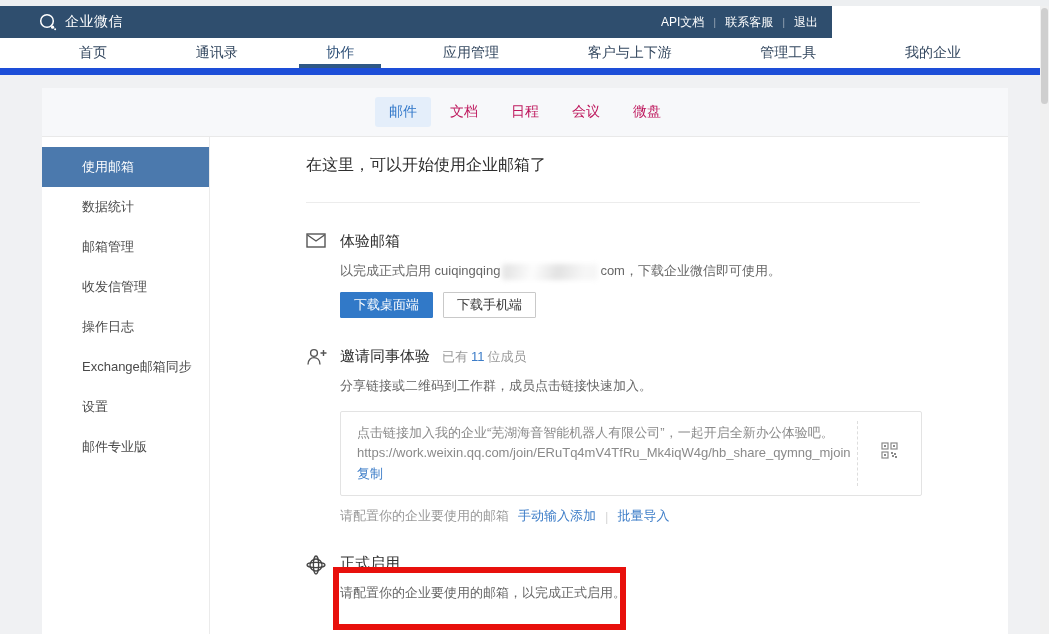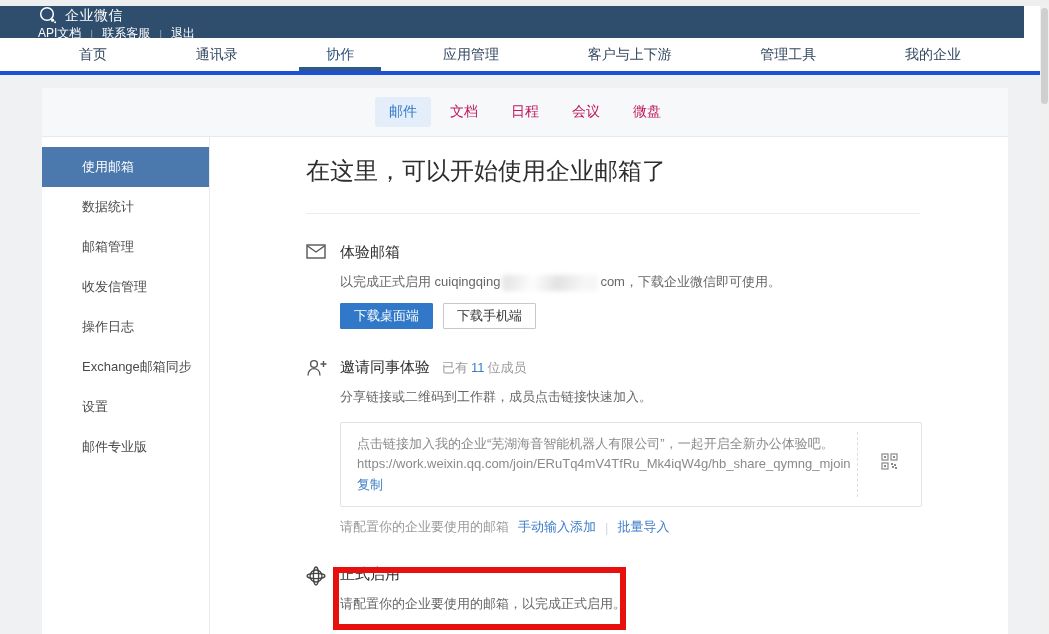--- a/index.html
+++ b/index.html
@@ -9,31 +9,31 @@
     background:#fff; overflow:hidden; position:relative;
   }
   .viewport { position:relative; width:1049px; height:634px; overflow:hidden; background:#fff; }
 
   
   .top-strip { height:6px; width:1049px; background:#edeff1; }
   .scroll-strip { position:absolute; right:0; top:6px; bottom:0; width:9px; background:#f0f0f0; z-index:6; }
   .scroll-thumb { position:absolute; top:2px; left:1px; width:7px; height:96px; background:#cfcfcf; border-radius:4px; }
 
   
-  .topbar { height:32px; width:1024px; background:var(--topbar,#2f4e6e);
-    display:flex; justify-content:space-between; padding:0 14px 0 38px;flex-direction:column; }
+  .topbar { height:32px; width:832px; background:var(--topbar,#2f4e6e);
+    display:flex; align-items:center; justify-content:space-between; padding:0 14px 0 38px; }
   .brand { display:flex; align-items:center; gap:7px; color:#fff; font-size:14px; letter-spacing:.5px; }
   .brand-icon { display:flex; align-items:center; }
   .topbar-links { display:flex; align-items:center; gap:9px; font-size:12px; }
   .topbar-links .tlink { color:#fff; cursor:pointer; }
   .topbar-links .sep { color:rgba(255,255,255,.45); font-size:11px; }
 
   
   .mainnav { height:37px; width:1040px; background:#fff; display:flex; justify-content:space-between;
-    padding:0 52px; border-bottom:4px solid #1d4ed8; }
+    padding:0 52px; border-bottom:7px solid #1d4ed8; }
   .nav-item { position:relative; display:flex; align-items:center; padding:0 27px;
     font-size:14px; color:#33475f; cursor:pointer; }
   .nav-item.active { color:#2b4e77; }
   .nav-item.active::after { content:""; position:absolute; left:0; right:0; bottom:0; height:4px; background:#2e5886; }
 
   
   .page-area { width:1040px; height:559px; background:#f0f1f3; padding:13px 0 0 42px; }
   .card { width:966px; }
   .subtabs { height:49px; background:#f7f8fa; border-bottom:1px solid #e9e9e9;
     display:flex; align-items:center; justify-content:center; gap:5px; }
@@ -42,21 +42,21 @@
 
   .card-body { display:flex; background:#fff; min-height:497px; }
 
   
   .sidebar { width:168px; border-right:1px solid #ebebeb; padding-top:10px; flex:none; }
   .side-item { height:40px; line-height:40px; padding-left:40px; font-size:13px; color:#4a4a4a; cursor:pointer; }
   .side-item.active { background:var(--sidebar-active,#4b79ad); color:#fff; }
 
   
   .content { flex:1; padding:18px 40px 0 96px; }
-  .page-title { font-size:24px; font-weight:400; color:#2e2e2e; }
+  .page-title { font-size:16px; font-weight:400; color:#2e2e2e; }
   .title-divider { height:1px; background:#ececec; width:614px; margin-top:26px; }
 
   .section { display:flex; margin-top:29px; }
   .sec-icon { width:34px; flex:none; padding-top:1px; }
   .sec-body { flex:1; }
   .sec-title-row { display:flex; align-items:baseline; gap:12px; }
   .sec-title { font-size:15px; color:#2f2f2f; }
   .member-count { font-size:13px; color:#9a9a9a; }
   .member-count .num { color:var(--accent,#3d7dc8); margin:0 3px; }
   .sec-desc { font-size:13px; color:#666; margin-top:11px; line-height:18px; }

